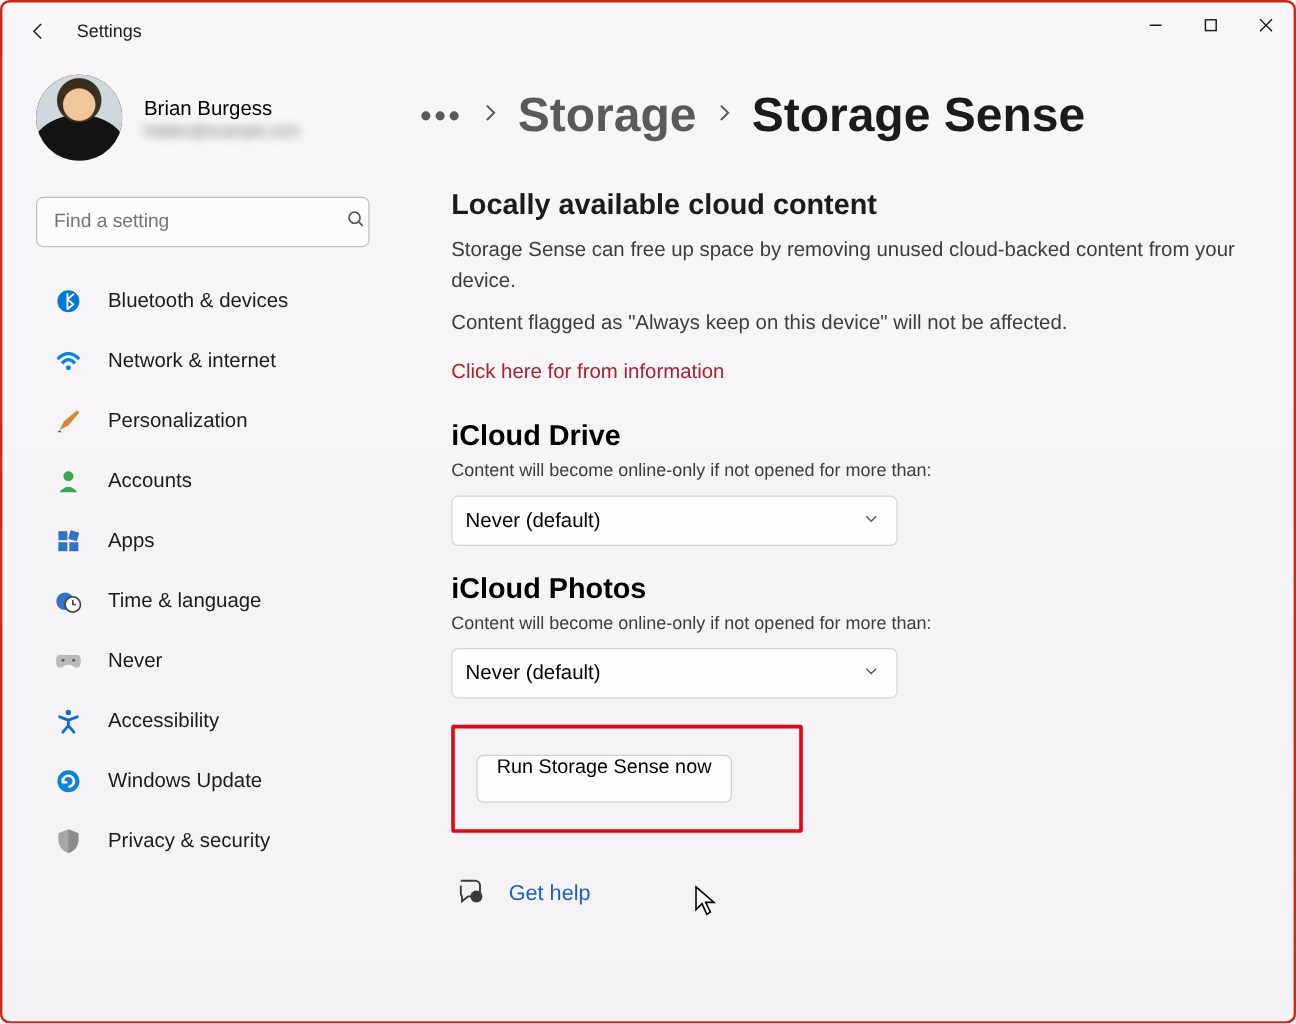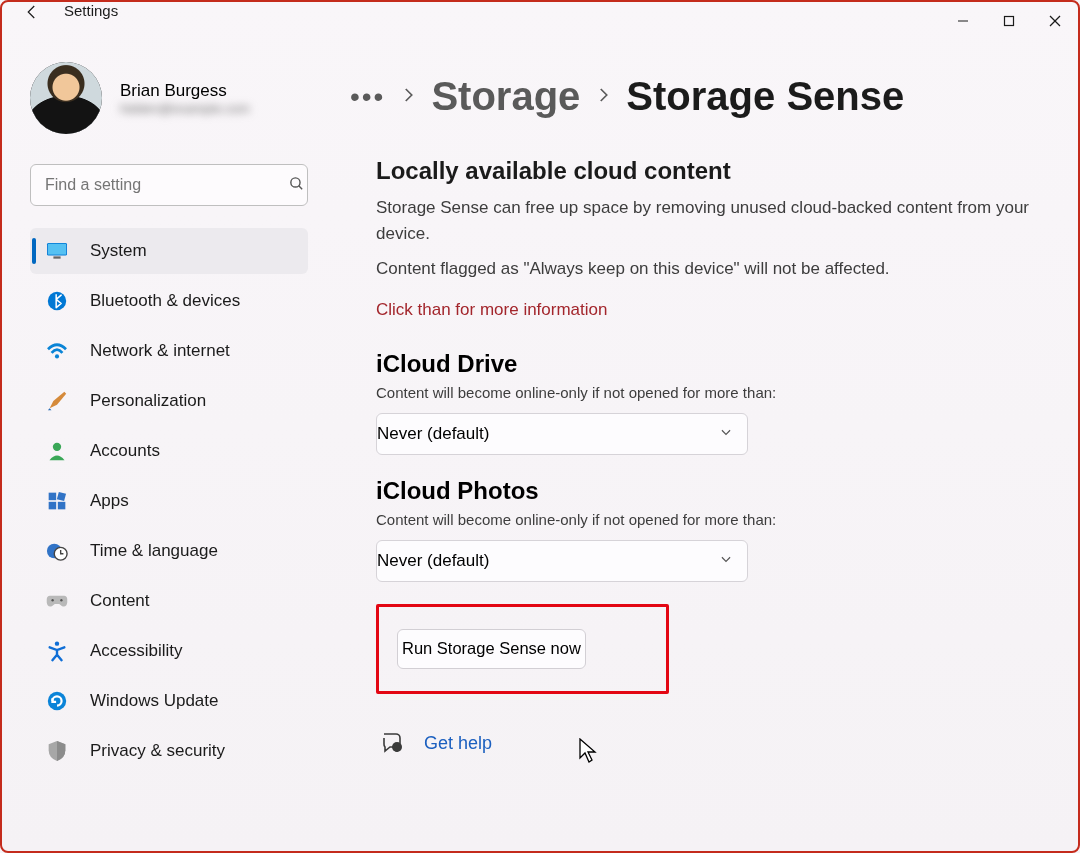--- a/index.html
+++ b/index.html
@@ -17,21 +17,21 @@
     border: 2px solid #c42b1c;
     border-radius: 8px;
     position: relative;
     background: linear-gradient(180deg, #f9f6f9 0%, #f5f2f5 100%);
     overflow: hidden;
   }
   
   .titlebar {
     height: 48px;
     display: flex;
-    align-items: flex-start;
+    align-items: center;
     padding-left: 20px;
   }
   .tb-back { width: 20px; height: 20px; display:flex; align-items:center; justify-content:center; color:#1b1b1b; cursor:pointer; }
   .tb-title { font-size: 15px; margin-left: 22px; color:#1b1b1b; }
   .tb-controls {
     position: absolute;
     right: 0; top: 0;
     display: flex;
   }
   .tb-btn {
@@ -129,43 +129,43 @@
   .sec-text { font-size:17px; color:#3d3d3d; line-height:1.5; margin-bottom:10px; }
   .link { color:#a3262c; font-size:17px; cursor:pointer; margin-top:8px; display:inline-block; }
 
   .subhead { font-size:24px; font-weight:600; margin-bottom:6px; }
   .subtext { font-size:15px; color:#3d3d3d; margin-bottom:12px; }
   .dropdown {
     width: 372px; height:42px;
     border:1px solid #d6d3d8; border-radius:6px;
     background:#fdfcfe;
     display:flex; align-items:center; justify-content:space-between;
-    padding: 0 14px 0 0;
+    padding: 0 14px 0 11px;
     font-size:17px;
     cursor:pointer;
     margin-bottom:22px;
   }
   .chev-down { color:#555; }
 
   .highlight-box {
     border: 3px solid #e30613;
     padding: 22px 18px;
     width: 293px;
     border-radius:2px;
     margin-top:6px;
   }
   .run-btn {
     height:40px;
-    padding: 0 4px;
+    padding: 0 16px;
     border:1px solid #d2cfd4;
     border-radius:6px;
     background:#fdfcfe;
     font-size:16.5px;
     cursor:pointer;
-    display:inline-flex; align-items:center;
+    display:inline-flex; align-items:flex-start;
   }
 
   .help-row {
     display:flex; align-items:center; gap:20px;
     margin-top: 36px;
     padding-left: 4px;
   }
   .help-link { color:#1b5fbf; font-size:18px; cursor:pointer; }
 
   .cursor-img {
@@ -221,30 +221,20 @@
         <input placeholder="Find a setting" style="">
         <span class="sicon">
           <svg width="17" height="17" viewBox="0 0 24 24" fill="none" stroke="#555" stroke-width="2">
               <circle cx="10.5" cy="10.5" r="6.5"></circle>
               <line x1="20" y1="20" x2="15.2" y2="15.2"></line>
             </svg>
         </span>
       </div>
 
       <div class="nav" id="nav">
-          <div class="nav-item active">
-            <span class="nav-icon">
-              <svg width="22" height="18" viewBox="0 0 24 20">
-                <rect x="1" y="1" width="22" height="14" rx="1.5" fill="#0078d4"></rect>
-                <rect x="2" y="2" width="20" height="12" fill="#55c1f2"></rect>
-                <rect x="8" y="16" width="8" height="2.5" fill="#666"></rect>
-              </svg>
-            </span>
-            <span>System</span>
-          </div>
           <div class="nav-item">
             <span class="nav-icon">
               <svg width="20" height="22" viewBox="0 0 24 24">
                 <circle cx="12" cy="12" r="11" fill="#0078d4"></circle>
                 <path d="M11 4v16l6-5-6-5 6-5-6 5" stroke="#fff" stroke-width="1.8" fill="none" stroke-linejoin="round"></path>
               </svg>
             </span>
             <span>Bluetooth &amp; devices</span>
           </div>
           <div class="nav-item">
@@ -297,21 +287,21 @@
             <span>Time &amp; language</span>
           </div>
           <div class="nav-item">
             <span class="nav-icon">
               <svg width="24" height="18" viewBox="0 0 30 20">
                 <path d="M5 3 H25 Q30 3 29 12 Q28 19 22 17 L18 14 H12 L8 17 Q2 19 1 12 Q0 3 5 3 Z" fill="#b9b9b9"></path>
                 <circle cx="9" cy="9" r="1.6" fill="#555"></circle>
                 <circle cx="21" cy="9" r="1.6" fill="#555"></circle>
               </svg>
             </span>
-            <span>Content</span>
+            <span>Never</span>
           </div>
           <div class="nav-item">
             <span class="nav-icon">
               <svg width="22" height="22" viewBox="0 0 24 24">
                 <circle cx="12" cy="4" r="2.4" fill="#0f6ed6"></circle>
                 <path d="M4 8 L12 11 L20 8 M12 11 V16 M12 16 L7 22 M12 16 L17 22" stroke="#0f6ed6" stroke-width="2.6" stroke-linecap="round" fill="none"></path>
               </svg>
             </span>
             <span>Accessibility</span>
           </div>
@@ -351,21 +341,21 @@
               <path d="M9 4l8 8-8 8"></path>
             </svg>
         </span>
         <span class="bc-current">Storage Sense</span>
       </div>
 
       <div class="sec">
         <div class="sec-head">Locally available cloud content</div>
         <div class="sec-text">Storage Sense can free up space by removing unused cloud-backed content from your device.</div>
         <div class="sec-text">Content flagged as "Always keep on this device" will not be affected.</div>
-        <span class="link">Click than for more information</span>
+        <span class="link">Click here for from information</span>
       </div>
 
       <div class="sec" style="margin-top:8px;">
         <div class="subhead">iCloud Drive</div>
         <div class="subtext">Content will become online-only if not opened for more than:</div>
         <div class="dropdown">
           <span>Never (default)</span>
           <span class="chev-down">
             <svg width="14" height="14" viewBox="0 0 24 24" fill="none" stroke="#555" stroke-width="2">
                 <path d="M5 9l7 7 7-7"></path>

